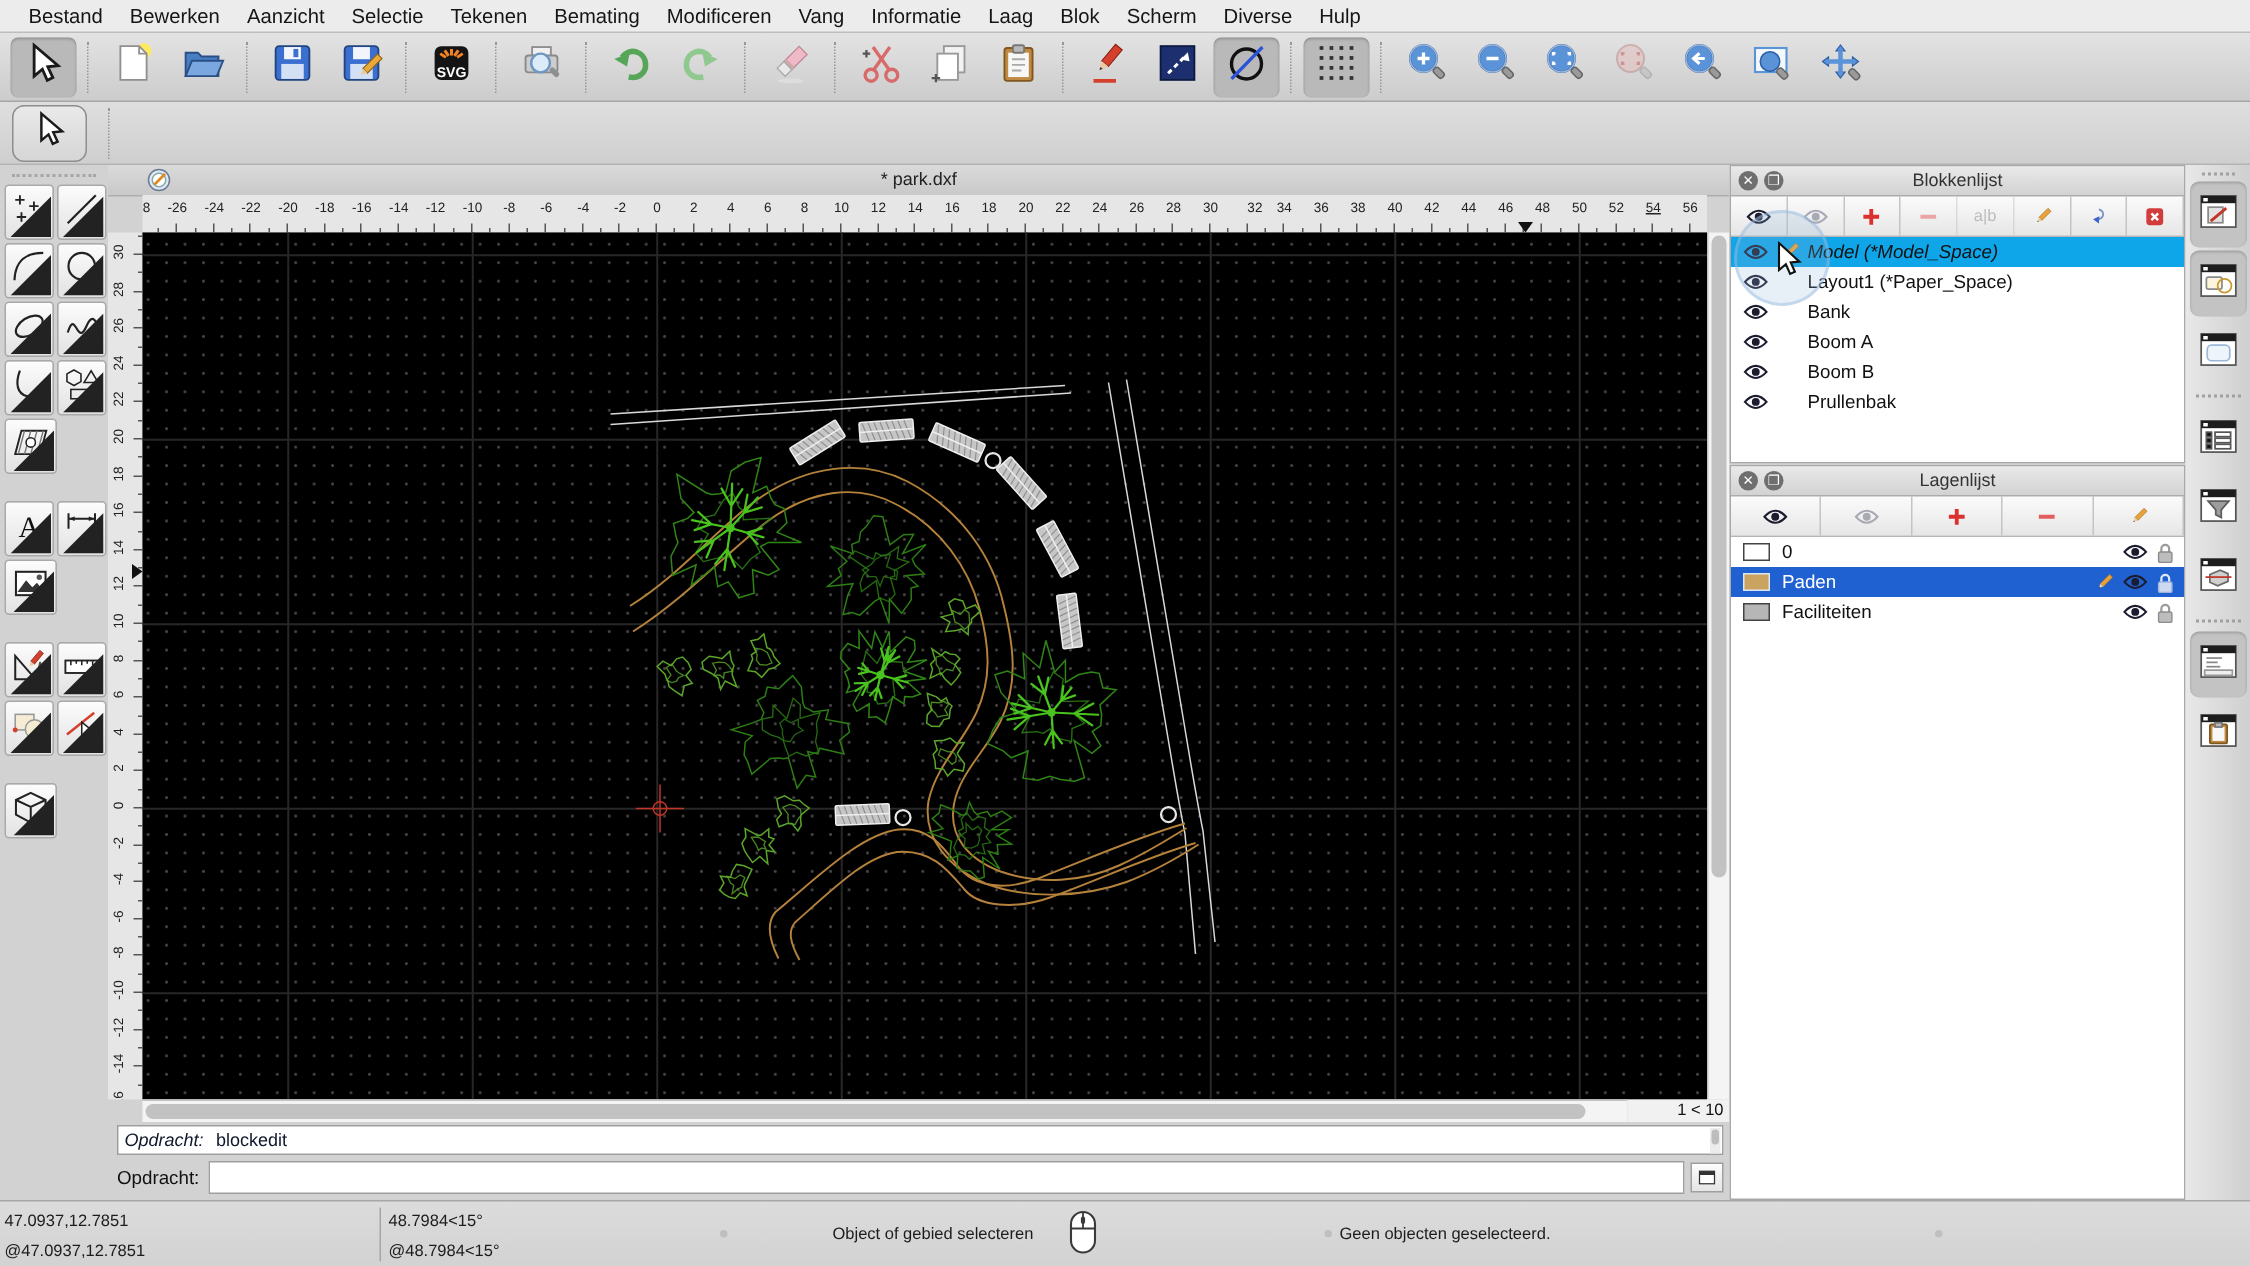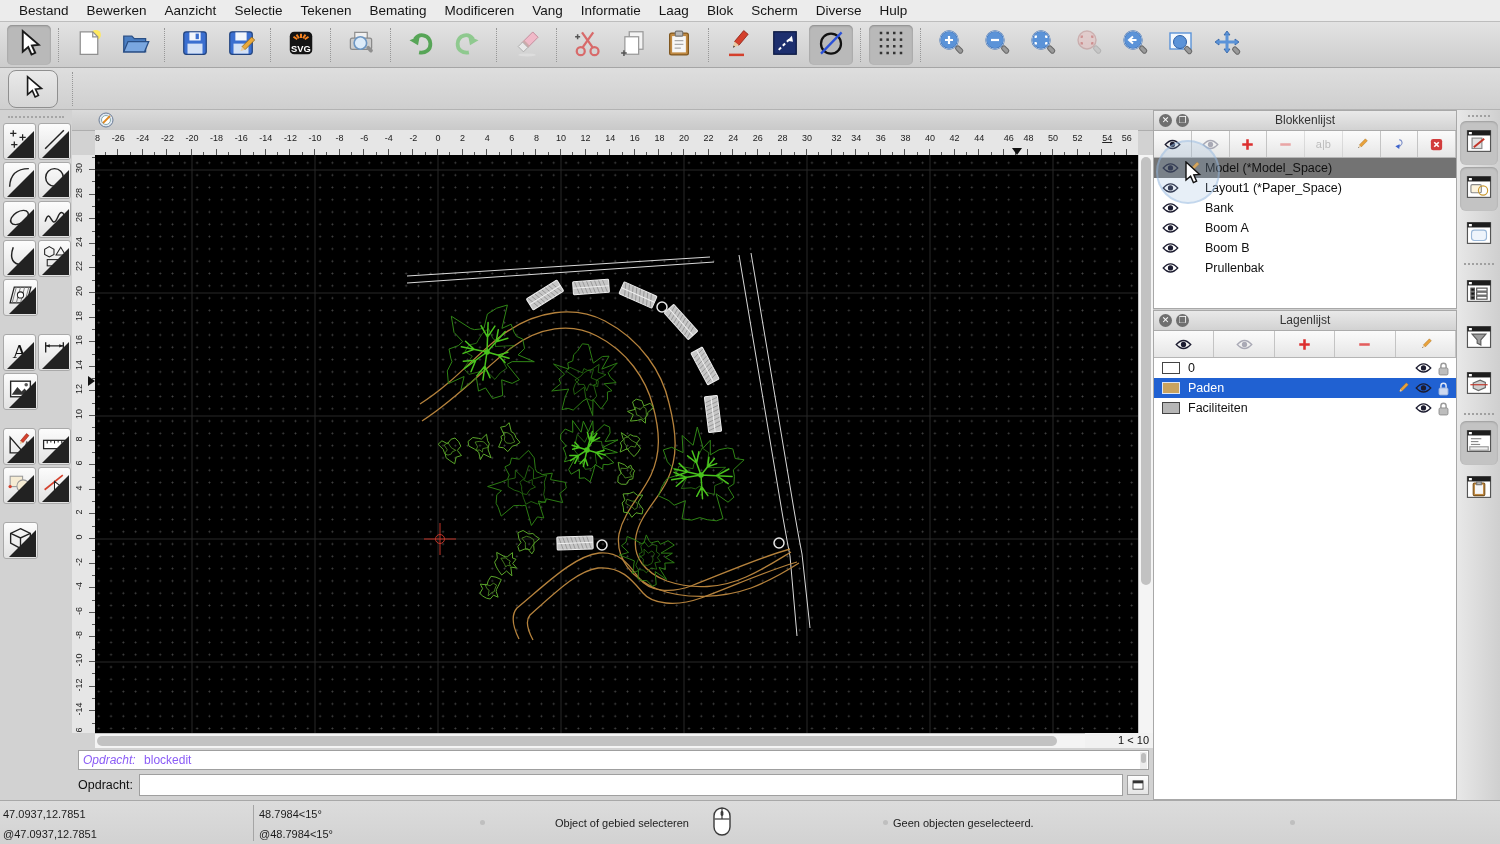--- a/index.html
+++ b/index.html
@@ -60,21 +60,21 @@
   #vscroll{left:1066px;top:45px;width:15px;height:578px;background:#f4f4f4;border-left:1px solid #c3c3c3;box-sizing:border-box;}
   #vscroll .thumb{position:absolute;left:2px;top:2px;width:10px;height:428px;background:#c2c2c2;border-radius:6px;}
   #hscroll{left:23px;top:623px;width:990px;height:15px;background:#f4f4f4;border-top:1px solid #c3c3c3;box-sizing:border-box;}
   #hscroll .thumb{position:absolute;left:2px;top:2px;width:960px;height:10px;background:#c2c2c2;border-radius:6px;}
   #zoomlabel{left:1013px;top:623px;width:68px;height:15px;background:#f1f1f1;font-size:11px;color:#111;
              text-align:right;line-height:15px;padding-right:4px;box-sizing:border-box;}
 
   
   #cmdarea{left:72px;top:748px;width:1081px;height:52px;background:#d2d2d2;}
   #cmdhistory{position:absolute;left:6px;top:2px;width:1071px;height:20px;background:#fff;border:1px solid #9f9f9f;
-              font-size:12px;line-height:19px;padding-left:4px;box-sizing:border-box;color:#8b5cf6;}
+              font-size:12px;line-height:19px;padding-left:4px;box-sizing:border-box;color:#0f172a;}
   #cmdhistory .hlabel{font-style:italic;}
   #cmdhistory .hscrollbar{position:absolute;right:1px;top:1px;width:7px;height:17px;background:#ececec;}
   #cmdhistory .hthumb{position:absolute;right:1px;top:1px;width:5px;height:10px;background:#bdbdbd;border-radius:3px;}
   #cmdrow{position:absolute;left:6px;top:26px;width:1071px;height:22px;display:flex;align-items:center;}
   #cmdrow .plabel{font-size:12.5px;color:#111;margin-right:6px;}
   #cmdinput{flex:1;height:20px;background:#fff;border:1px solid #9f9f9f;}
   #kbdbtn{width:20px;height:18px;margin-left:4px;background:linear-gradient(#fdfdfd,#e4e4e4);
           border:1px solid #9f9f9f;display:flex;align-items:center;justify-content:center;}
 
   
@@ -88,21 +88,21 @@
   .panel{background:#fff;border:1px solid #a8a8a8;box-sizing:border-box;}
   .phead{height:19px;background:linear-gradient(#e9e9e9,#d2d2d2);border-bottom:1px solid #ababab;position:relative;}
   .phead .ptitle{position:absolute;left:0;right:0;top:2px;text-align:center;font-size:12px;color:#333;}
   .pcirc{position:absolute;top:3px;width:13px;height:13px;border-radius:50%;background:#6f6f6f;color:#fff;
          font-size:9px;line-height:13px;text-align:center;}
   .ptoolbar{display:flex;border-bottom:1px solid #b5b5b5;background:linear-gradient(#fbfbfb,#e6e6e6);}
   .ptb{height:26px;flex:1;border-right:1px solid #c4c4c4;display:flex;align-items:center;justify-content:center;font-size:11px;color:#888;}
   .ptb svg{width:17px;height:15px;}
   .ptb.disabled{opacity:.5;}
   .prowitem{height:20px;display:flex;align-items:center;font-size:12.5px;color:#111;position:relative;}
-  .prowitem.sel-gray{background:#737373;}
+  .prowitem.sel-gray{background:#0ea5e9;font-style:italic;}
   .prowitem.sel-blue{background:#2061d2;color:#fff;}
   .eye{width:17px;height:13px;}
   .swatch{width:16px;height:10px;border:1px solid #444;margin-left:8px;}
   .rowicons{position:absolute;right:6px;top:3px;display:flex;gap:5px;align-items:center;}
 
   
   #rightbar{left:1457px;top:110px;width:43px;height:690px;background:linear-gradient(to right,#e8e8e8,#cfcfcf);
             display:flex;flex-direction:column;align-items:center;}
   #rightbar .handle{width:22px;border-top:2px dotted #a0a0a0;margin:5px 0 3px 0;}
   .rbtn{width:38px;height:44px;display:flex;align-items:center;justify-content:center;border-radius:6px;margin:1px 0;}
@@ -538,20 +538,21 @@
 
   <div id="docwin" class="abs">
     <div id="doctitle">
       <span id="qicon">
         <svg viewBox="0 0 16 16">
             <circle cx="8" cy="8" r="7" fill="#dfe7f2" stroke="#6a7b94"></circle>
             <circle cx="8" cy="8" r="4.5" fill="#fff" stroke="#8aa"></circle>
             <line x1="5" y1="11" x2="12" y2="4" stroke="#e08820" stroke-width="1.8"></line>
           </svg>
       </span>
+      <div class="ttext">* park.dxf</div>
     </div>
     <div id="hruler" class="ruler">
         <div class="tick" style="left: 9.9px; bottom: 0px; width: 1px; height: 3.5px;"></div>
         <div class="tick" style="left: 22.2px; bottom: 0px; width: 1px; height: 6px;"></div>
         <div class="tick" style="left: 34.5px; bottom: 0px; width: 1px; height: 3.5px;"></div>
         <div class="tick" style="left: 46.8px; bottom: 0px; width: 1px; height: 6px;"></div>
         <div class="tick" style="left: 59.1px; bottom: 0px; width: 1px; height: 3.5px;"></div>
         <div class="tick" style="left: 71.4px; bottom: 0px; width: 1px; height: 6px;"></div>
         <div class="tick" style="left: 83.7px; bottom: 0px; width: 1px; height: 3.5px;"></div>
         <div class="tick" style="left: 96px; bottom: 0px; width: 1px; height: 6px;"></div>
@@ -661,25 +662,25 @@
         <div class="rlabel" style="left: 652.8px; top: 3px; width: 20px; text-align: center;">26</div>
         <div class="rlabel" style="left: 677.4px; top: 3px; width: 20px; text-align: center;">28</div>
         <div class="rlabel" style="left: 702px; top: 3px; width: 20px; text-align: center;">30</div>
         <div class="rlabel" style="left: 726.6px; top: 3px; width: 20px; text-align: right;">32</div>
         <div class="rlabel" style="left: 751.2px; top: 3px; width: 20px; text-align: center;">34</div>
         <div class="rlabel" style="left: 775.8px; top: 3px; width: 20px; text-align: center;">36</div>
         <div class="rlabel" style="left: 800.4px; top: 3px; width: 20px; text-align: center;">38</div>
         <div class="rlabel" style="left: 825px; top: 3px; width: 20px; text-align: center;">40</div>
         <div class="rlabel" style="left: 849.6px; top: 3px; width: 20px; text-align: center;">42</div>
         <div class="rlabel" style="left: 874.2px; top: 3px; width: 20px; text-align: center;">44</div>
-        <div class="rlabel" style="left: 898.8px; top: 3px; width: 20px; text-align: right;">46</div>
+        <div class="rlabel" style="left: 898.8px; top: 3px; width: 20px; text-align: center;">46</div>
         <div class="rlabel" style="left: 923.4px; top: 3px; width: 20px; text-align: center;">48</div>
         <div class="rlabel" style="left: 948px; top: 3px; width: 20px; text-align: center;">50</div>
         <div class="rlabel" style="left: 972.6px; top: 3px; width: 20px; text-align: center;">52</div>
-        <div class="rlabel" style="left: 997.2px; top: 3px; width: 20px; text-align: right; text-decoration: underline;">54</div>
+        <div class="rlabel" style="left: 997.2px; top: 3px; width: 20px; text-align: center; text-decoration: underline;">54</div>
         <div class="rlabel" style="left: 1021.8px; top: 3px; width: 20px; text-align: center;">56</div>
         <div id="hmarker" style="left: 917px; bottom: 0px;"></div>
       </div>
     <div id="vruler" class="ruler">
         <div class="tick" style="top: 1.7px; right: 0px; height: 1px; width: 3.5px;"></div>
         <div class="tick" style="top: 14px; right: 0px; height: 1px; width: 6px;"></div>
         <div class="tick" style="top: 26.3px; right: 0px; height: 1px; width: 3.5px;"></div>
         <div class="tick" style="top: 38.6px; right: 0px; height: 1px; width: 6px;"></div>
         <div class="tick" style="top: 50.9px; right: 0px; height: 1px; width: 3.5px;"></div>
         <div class="tick" style="top: 63.2px; right: 0px; height: 1px; width: 6px;"></div>

